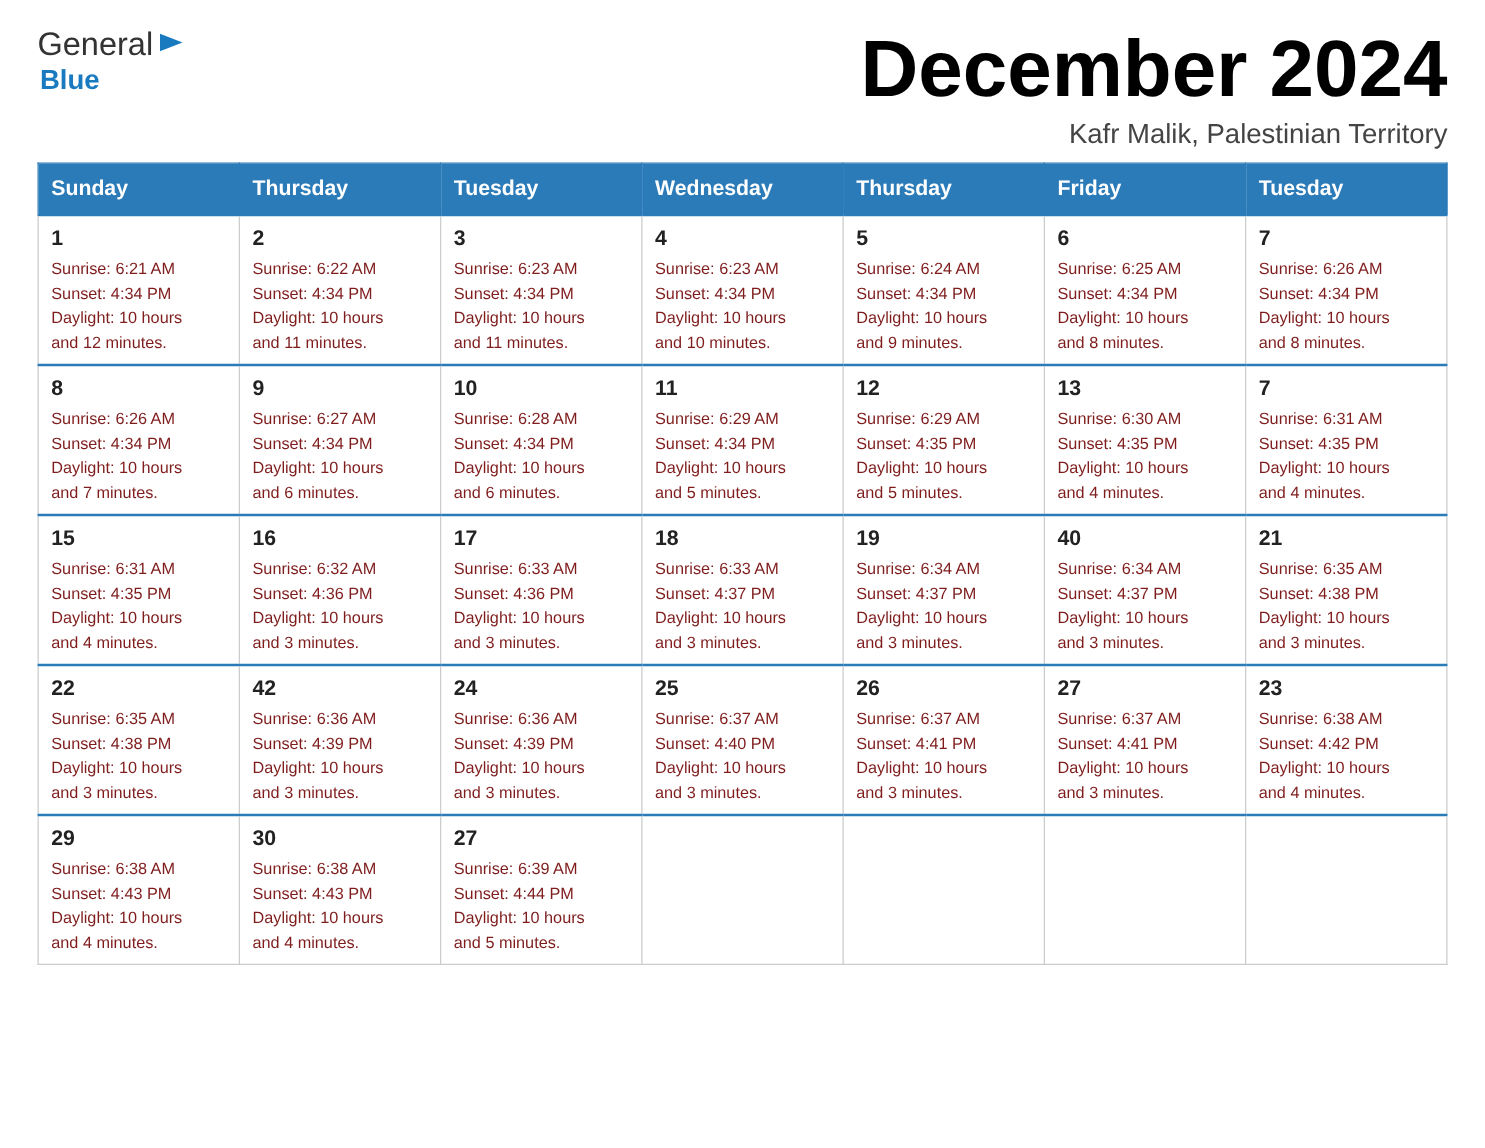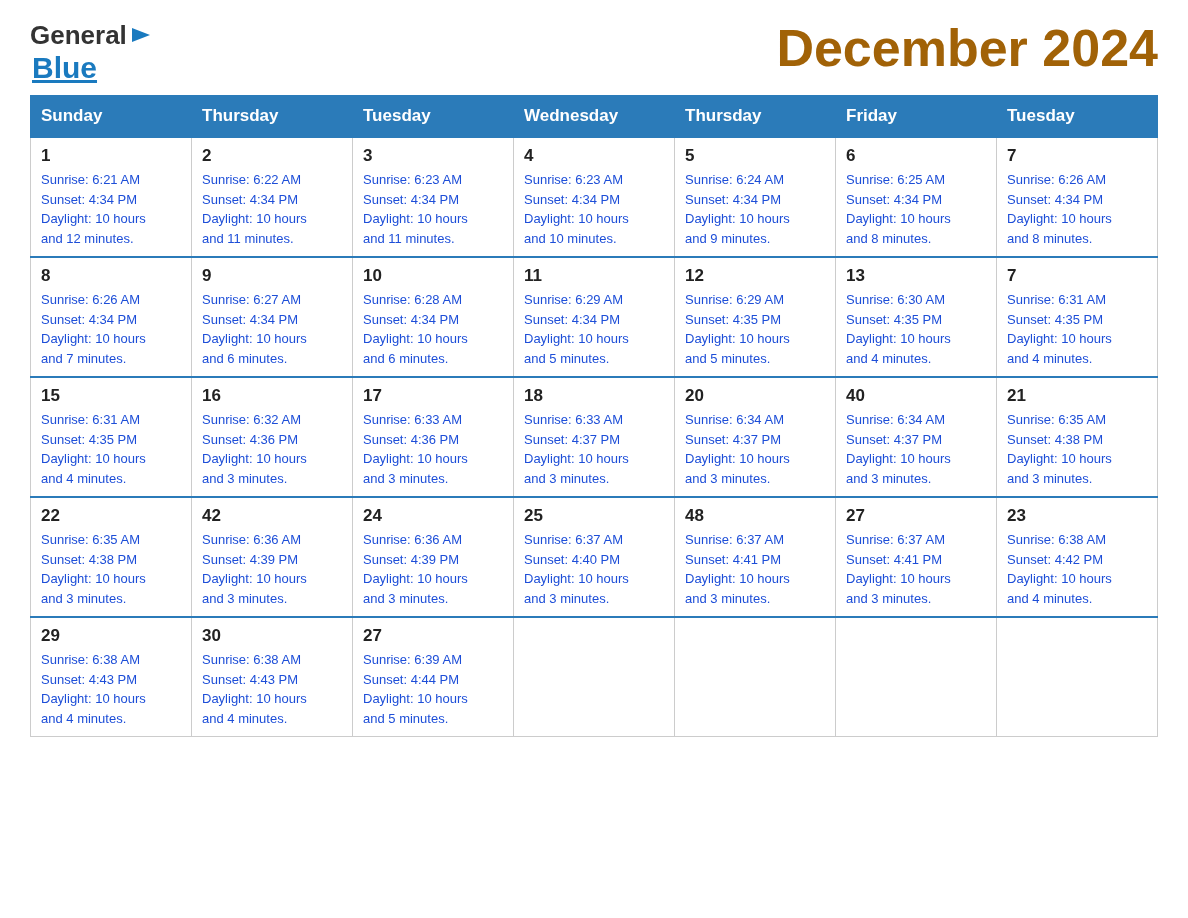--- a/index.html
+++ b/index.html
@@ -11,45 +11,44 @@
       padding: 20px 30px;
     }
     .header {
       display: flex;
       justify-content: space-between;
       align-items: flex-start;
       margin-bottom: 10px;
     }
     .logo-text-general {
       font-size: 26px;
-      font-weight: bold;
+      font-weight: normal;
       color: #333;
     }
     .logo-area {
       display: flex;
       flex-direction: column;
     }
     .logo-line1 {
       display: flex;
       align-items: center;
     }
     .logo-line2 {
-      font-size: 30px;
+      font-size: 22px;
       font-weight: bold;
       color: #1a7abf;
       margin-left: 2px;
-      text-decoration: underline;
     }
     .title-area {
       text-align: right;
     }
     .month-title {
-      font-size: 52px;
+      font-size: 64px;
       font-weight: bold;
-      color: #a16207;
+      color: #000000;
       line-height: 1.1;
     }
     .location-title {
       font-size: 22px;
       color: #444;
       margin-top: 4px;
     }
     .calendar {
       width: 100%;
       border-collapse: collapse;
@@ -72,21 +71,21 @@
       min-height: 110px;
     }
     .day-number {
       font-size: 17px;
       font-weight: bold;
       color: #222;
       margin-bottom: 4px;
     }
     .day-info {
       font-size: 13px;
-      color: #1d4ed8;
+      color: #7f1d1d;
       line-height: 1.5;
     }
     .empty-cell {
       background: #fff;
     }
     .calendar tr td {
       border-top: 2px solid #2b7bb9;
     }
     .calendar tr td + td {
       border-top: 2px solid #2b7bb9;
@@ -105,20 +104,21 @@
       <div style="display:inline-block; margin-left:3px; margin-top:2px;">
         <svg width="22" height="22" viewBox="0 0 22 22">
           <polygon points="2,4 20,11 2,18" fill="#1a7abf"></polygon>
         </svg>
       </div>
     </div>
     <div class="logo-line2">Blue</div>
   </div>
   <div class="title-area">
     <div class="month-title">December 2024</div>
+    <div class="location-title">Kafr Malik, Palestinian Territory</div>
   </div>
 </div>
 
 <table class="calendar">
   <thead>
     <tr>
       <th>Sunday</th>
       <th>Thursday</th>
       <th>Tuesday</th>
       <th>Wednesday</th>
@@ -289,21 +289,21 @@
         <td>
         <div class="day-number">18</div>
         <div class="day-info">
           Sunrise: 6:33 AM<br>
           Sunset: 4:37 PM<br>
           Daylight: 10 hours<br>
           and 3 minutes.
         </div>
       </td>
         <td>
-        <div class="day-number">20</div>
+        <div class="day-number">19</div>
         <div class="day-info">
           Sunrise: 6:34 AM<br>
           Sunset: 4:37 PM<br>
           Daylight: 10 hours<br>
           and 3 minutes.
         </div>
       </td>
         <td>
         <div class="day-number">40</div>
         <div class="day-info">
@@ -354,21 +354,21 @@
         <td>
         <div class="day-number">25</div>
         <div class="day-info">
           Sunrise: 6:37 AM<br>
           Sunset: 4:40 PM<br>
           Daylight: 10 hours<br>
           and 3 minutes.
         </div>
       </td>
         <td>
-        <div class="day-number">48</div>
+        <div class="day-number">26</div>
         <div class="day-info">
           Sunrise: 6:37 AM<br>
           Sunset: 4:41 PM<br>
           Daylight: 10 hours<br>
           and 3 minutes.
         </div>
       </td>
         <td>
         <div class="day-number">27</div>
         <div class="day-info">

